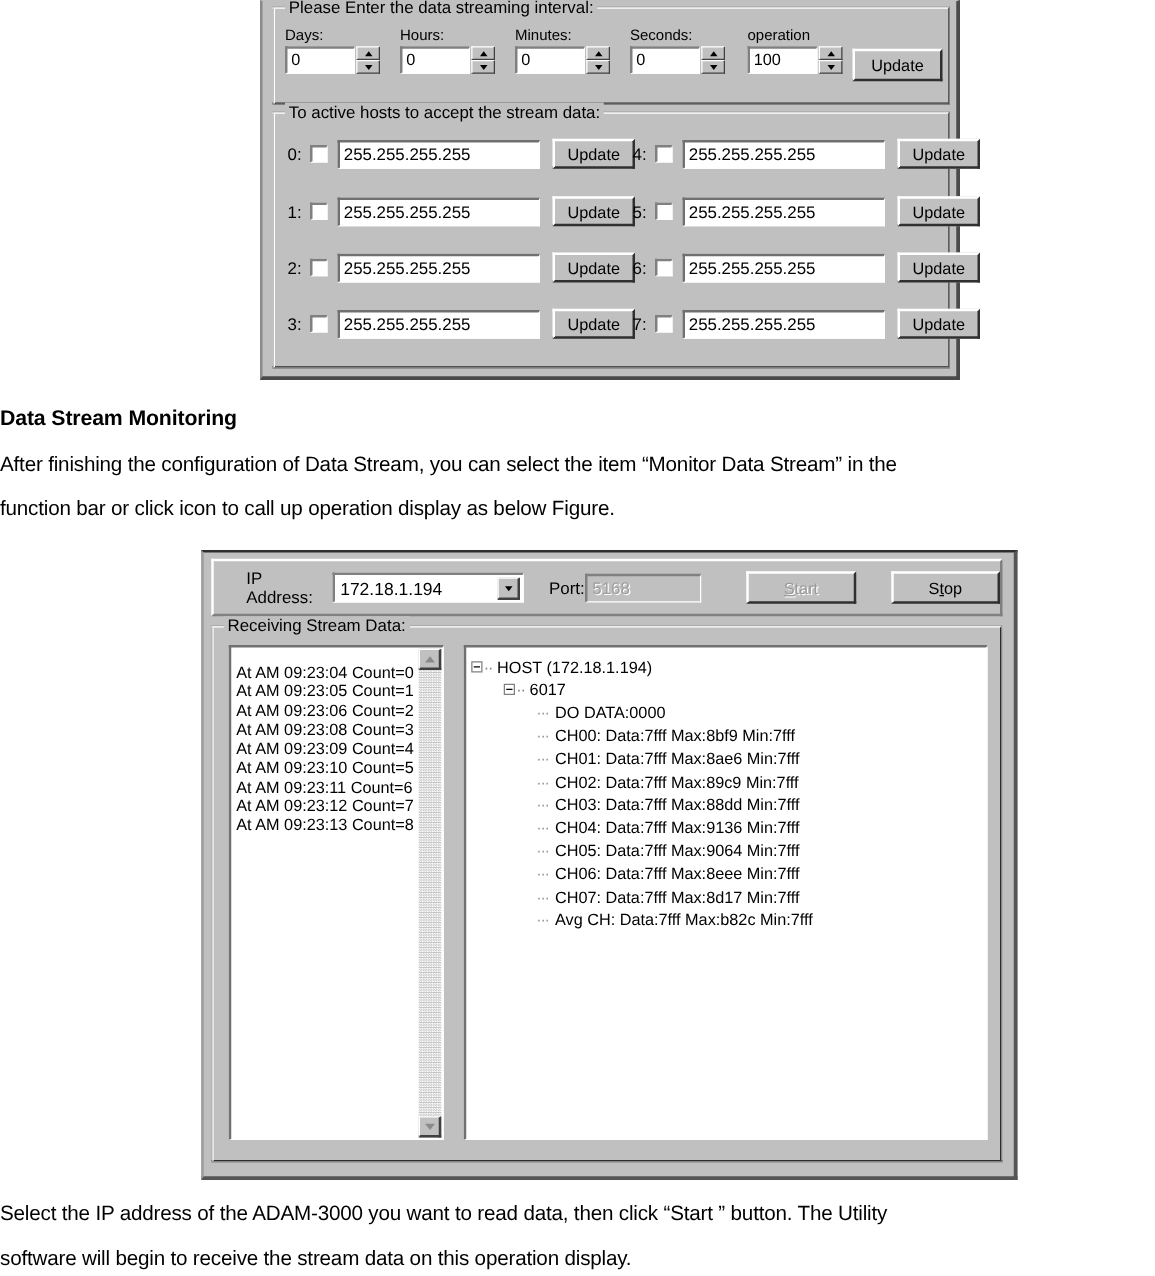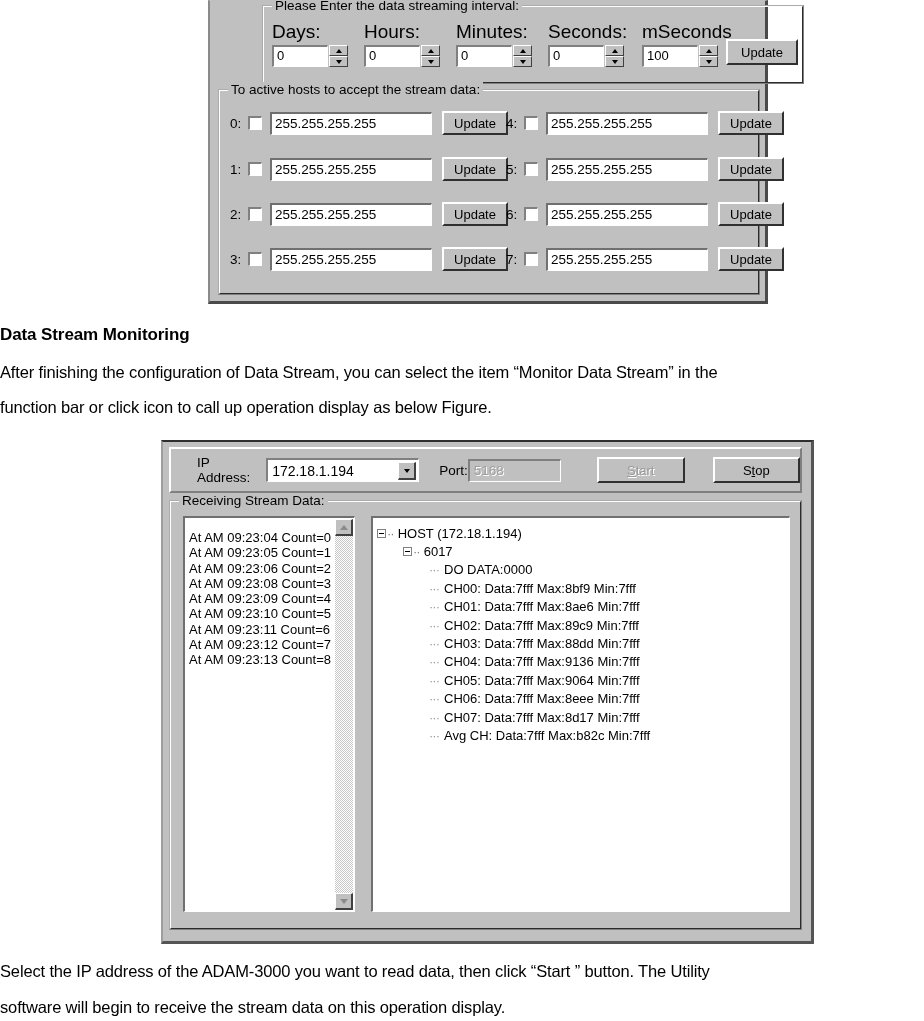--- a/index.html
+++ b/index.html
@@ -37,23 +37,23 @@
   #top-dialog {
     position:absolute; left:208px; top:0px; width:560px; height:304px;
     background:#c0c0c0;
     border-left:2px solid #8a8a8a;
     border-right:3px solid #4a4a4a;
     border-bottom:3px solid #4a4a4a;
     border-top:1px solid #c0c0c0;
     box-sizing:border-box;
   }
 
-  #grp-interval { left:8px; top:4px; width:542px; height:79px;margin-left:44px; }
+  #grp-interval { left:8px; top:4px; width:542px; height:79px; }
   .spin-row { position:absolute; display:flex; align-items:flex-start; }
-  .spin-label { font-size:19px; margin-bottom:2px; display:block; }
+  .spin-label { font-size:12px; margin-bottom:2px; display:block; }
   .spin-box { display:flex; height:22px; }
   .spin-input {
     width:56px; height:22px; background:#fff;
     border-top:2px solid #808080; border-left:2px solid #808080;
     border-right:1px solid #fff; border-bottom:1px solid #fff;
     box-sizing:border-box;
     font-size:13px; padding-left:3px; line-height:18px; color:#000;
   }
   .spin-btns { display:flex; flex-direction:column; margin-left:1px; }
   .spin-b {
@@ -261,21 +261,21 @@
               <div class="spin-b">
                   <span class="tri-dn"></span>
                 </div>
             </div>
           </div>
         </div>
       </div>
 
       <div class="spin-row" style="left:378px; top:14px;">
         <div>
-          <span class="spin-label">mSeconds</span>
+          <span class="spin-label">operation</span>
           <div class="spin-box">
             <div class="spin-input">100</div>
             <div class="spin-btns">
               <div class="spin-b">
                   <span class="tri-up"></span>
                 </div>
               <div class="spin-b">
                   <span class="tri-dn"></span>
                 </div>
             </div>

